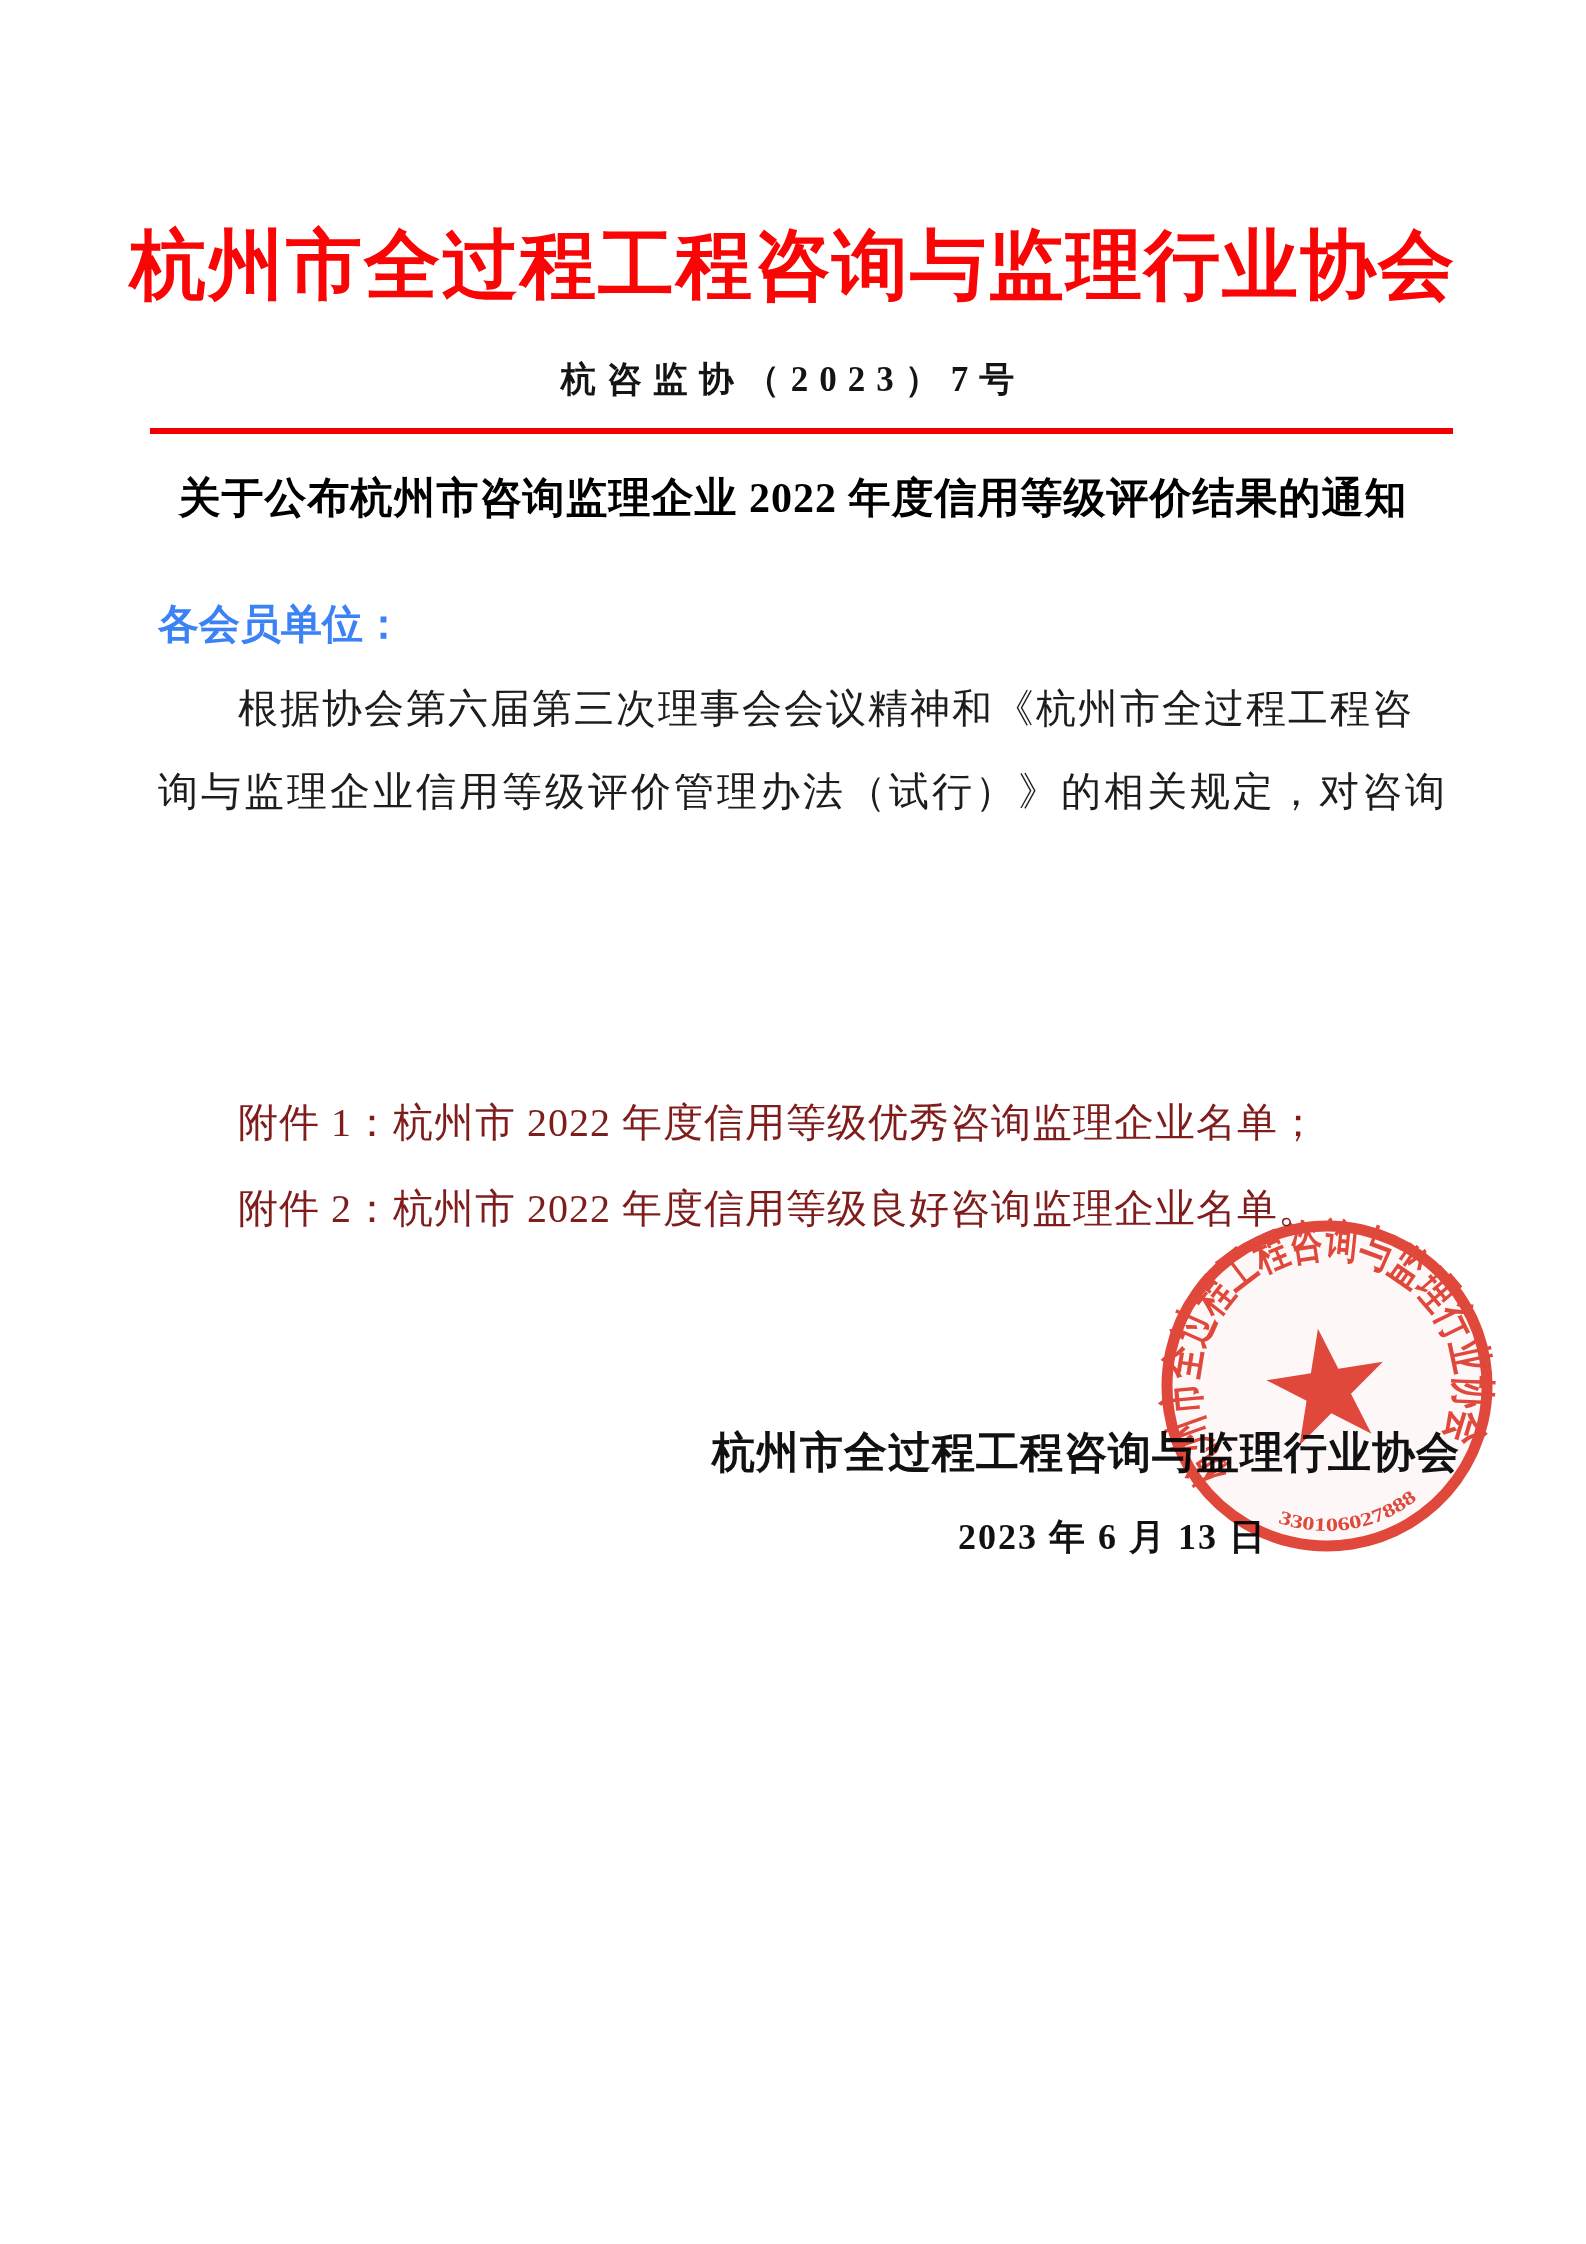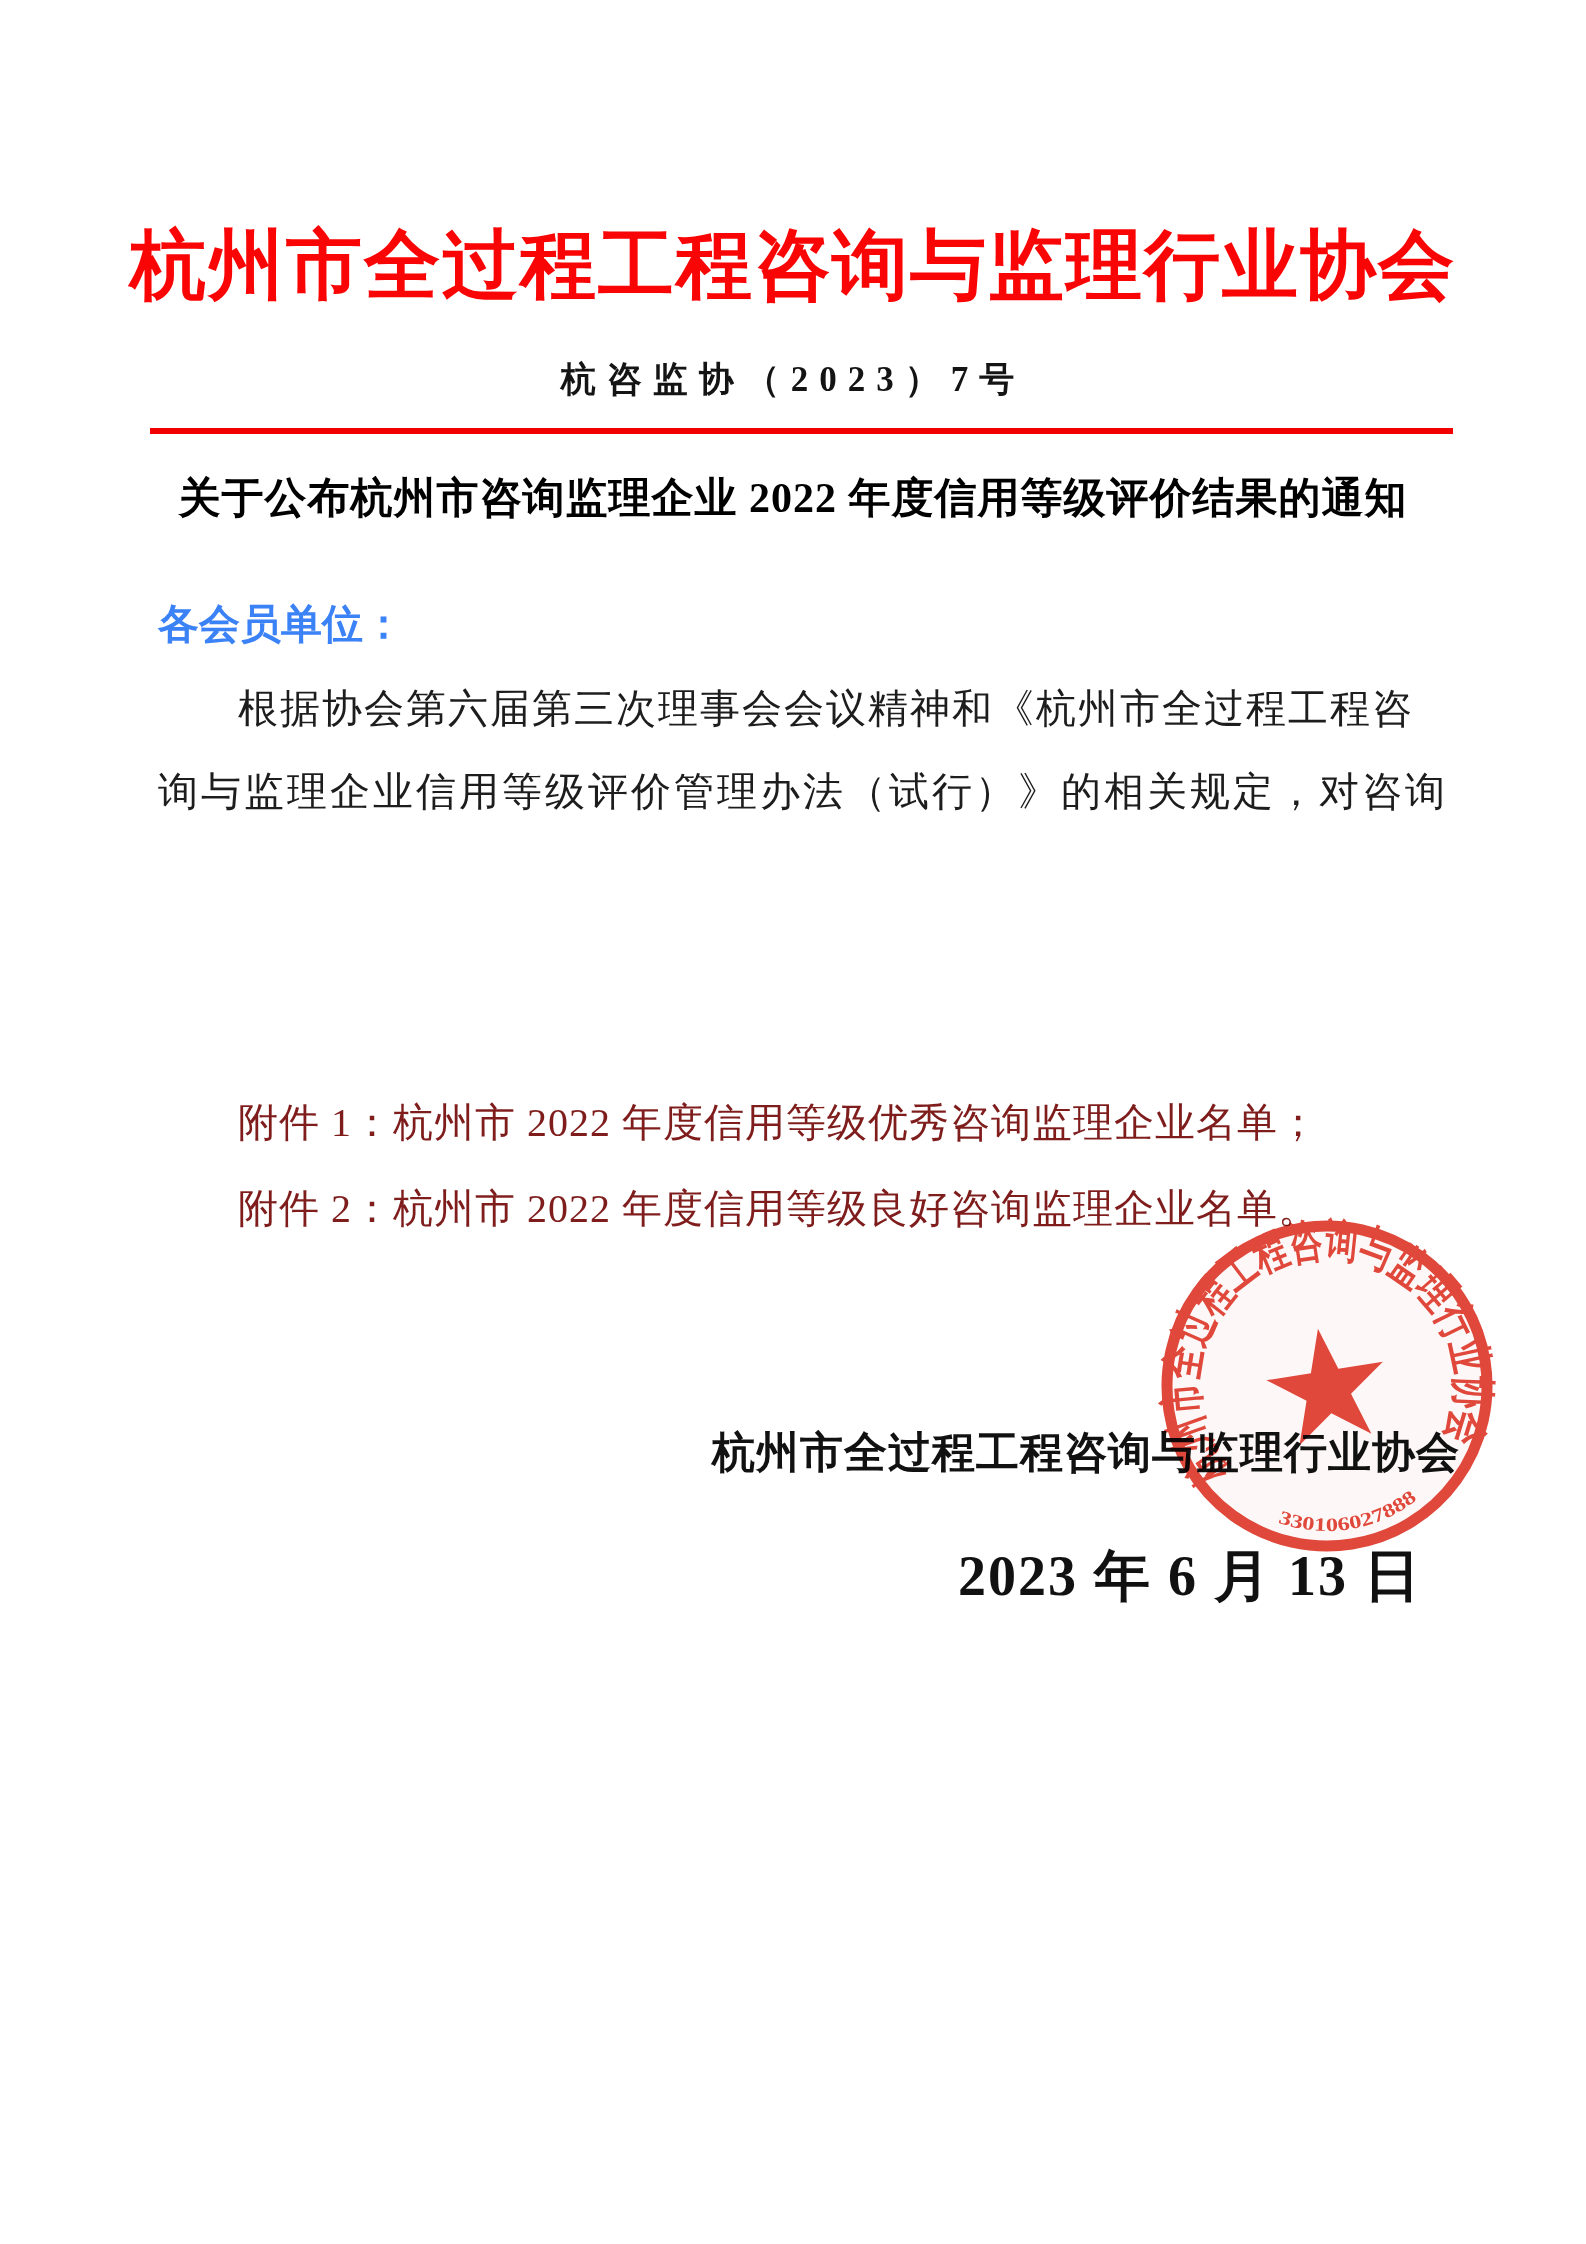--- a/index.html
+++ b/index.html
@@ -66,25 +66,24 @@
     top: 1430px;
     left: 712px;
     font-size: 43px;
     font-weight: 600;
     letter-spacing: 1px;
     color: #111111;
   }
   .signature-date {
     top: 1518px;
     left: 958px;
-    font-size: 56px;
+    font-size: 36px;
     font-weight: 600;
     letter-spacing: 2px;
     color: #111111;
-    margin-top: 28px;
   }
   .page-number {
     top: 2044px;
     left: 1390px;
     font-family: "Liberation Sans", "DejaVu Sans", sans-serif;
     font-size: 30px;
     font-weight: bold;
     letter-spacing: 2px;
     color: #2c3a50;
     font-style: italic;

